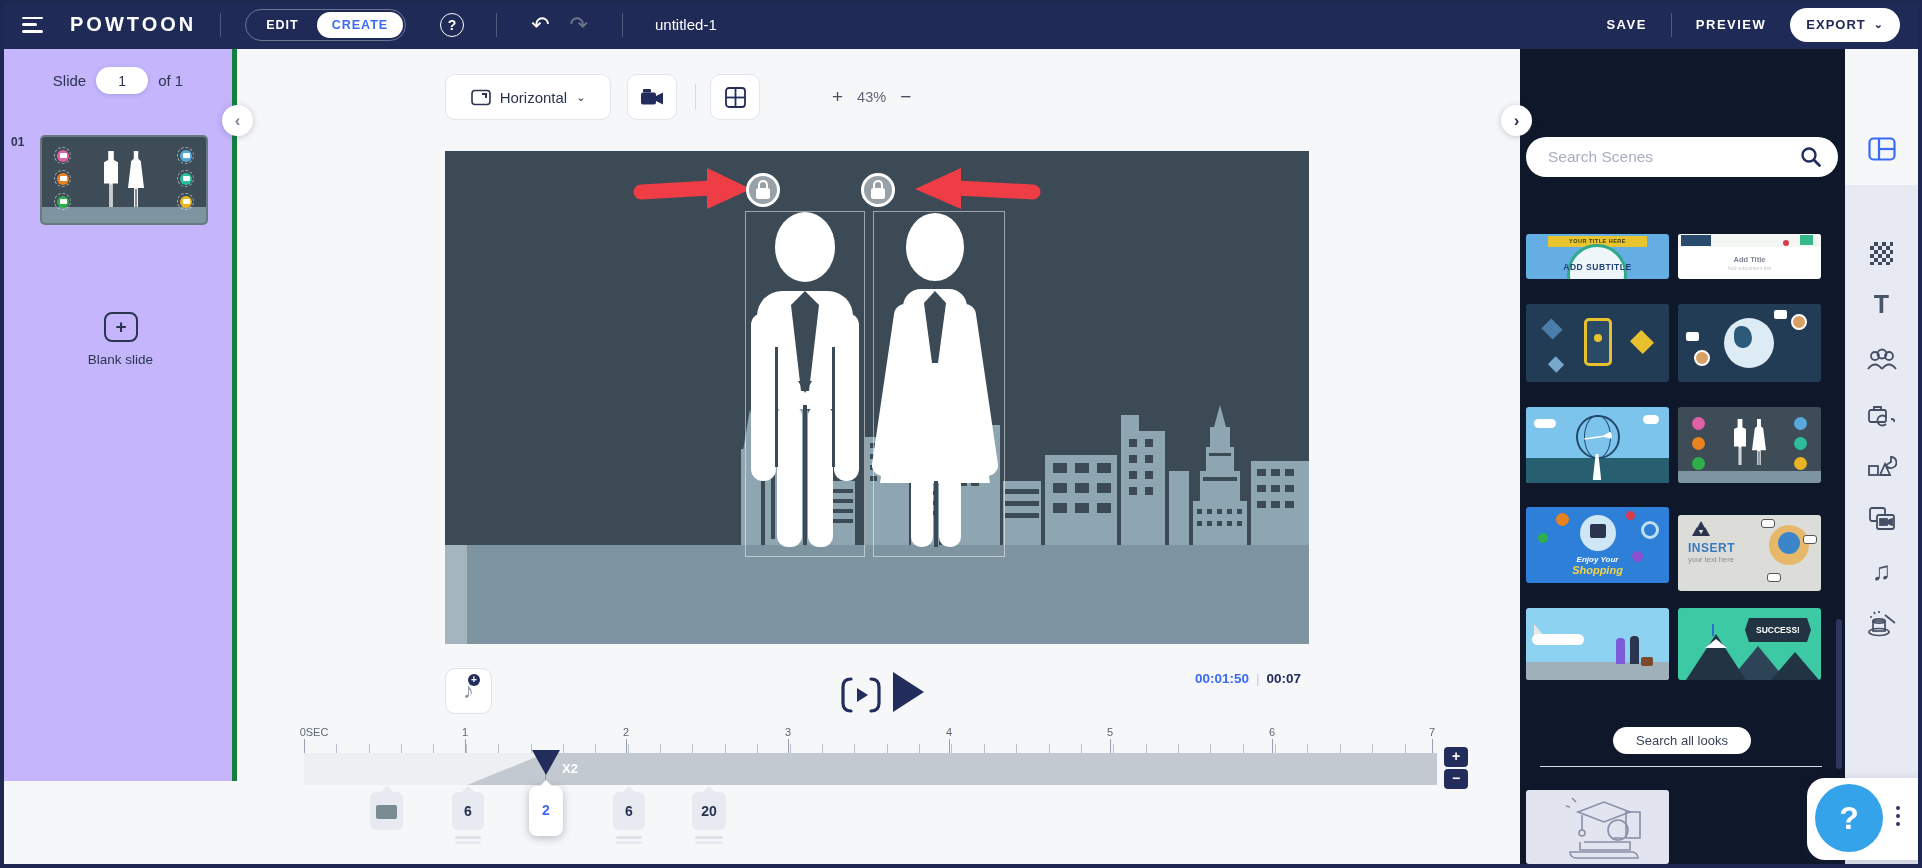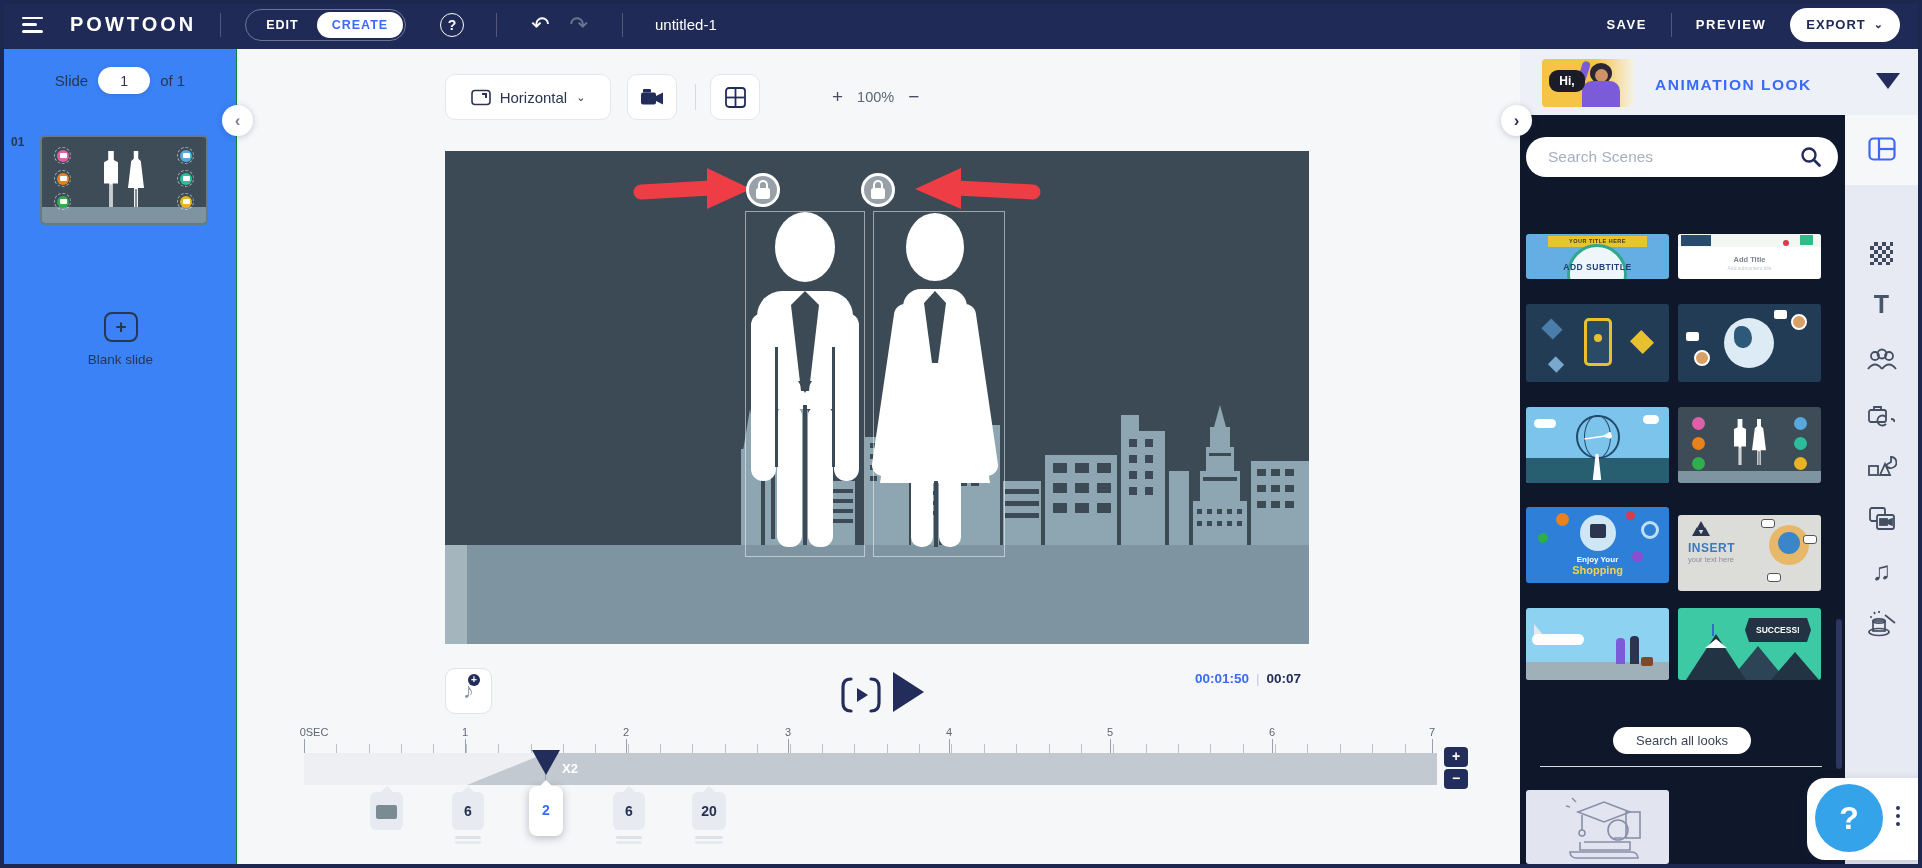--- a/index.html
+++ b/index.html
@@ -22,21 +22,21 @@
   .help-circ { width:24px; height:24px; border:1.8px solid #fff; border-radius:50%; color:#fff; font-size:14px; font-weight:bold; display:flex; align-items:center; justify-content:center; margin:0 8px; cursor:pointer; }
   .undo { color:#fff; font-size:22px; margin:0 10px; cursor:pointer; }
   .redo { color:rgba(255,255,255,.35); font-size:22px; margin:0 10px; cursor:pointer; }
   .doc-title { color:#fff; font-size:15px; margin-left:8px; }
   .nav-right { margin-left:auto; display:flex; align-items:center;justify-content:space-between; }
   .nav-link { color:#fff; font-weight:bold; font-size:13px; letter-spacing:1.5px; cursor:pointer; }
   .export-btn { background:#fff; color:#202a57; font-weight:bold; font-size:13px; letter-spacing:1px; border-radius:17px; height:34px; padding:0 16px; display:flex; align-items:center; gap:8px; cursor:pointer; }
   .export-caret { font-size:11px; }
 
   
-  .left-panel { position:absolute; left:4px; top:49px; width:233px; height:815px; background:#3b82f6; border-right:1px solid #15803d; z-index:5; }
+  .left-panel { position:absolute; left:4px; top:49px; width:233px; height:732px; background:#c4b5fd; border-right:5px solid #15803d; z-index:5; }
   .slide-row { position:absolute; left:0; top:18px; width:100%; display:flex; align-items:center; justify-content:center; gap:10px; color:#2b3550; font-size:15px; }
   .slide-num { width:52px; height:27px; background:#fff; border-radius:14px; box-shadow:0 1px 4px rgba(40,50,90,.18); display:flex; align-items:center; justify-content:center; font-size:14px; color:#2b3550; }
   .slide-index { position:absolute; left:7px; top:86px; color:#2b3550; font-weight:bold; font-size:12px; }
   .slide-thumb { position:absolute; left:36px; top:86px; width:168px; height:90px; background:#3d4c56; border:2px solid #677a7d; border-radius:5px; overflow:hidden; cursor:pointer; }
   .slide-thumb .ground { position:absolute; left:0; bottom:0; width:100%; height:16px; background:#7e95a1; }
   .dot { position:absolute; width:17px; height:17px; border-radius:50%; border:1.5px dashed rgba(255,255,255,.55); }
   .dot i { position:absolute; inset:1.5px; border-radius:50%; }
   .dot b { position:absolute; left:5px; top:5px; width:7px; height:5px; background:#fff; border-radius:1px; }
   .blank-btn { position:absolute; left:100px; top:263px; width:34px; height:30px; border:2px solid #2b3550; border-radius:8px; color:#2b3550; font-size:19px; font-weight:bold; display:flex; align-items:center; justify-content:center; cursor:pointer; }
   .blank-label { position:absolute; left:0; top:303px; width:233px; text-align:center; color:#2b3550; font-size:13.5px; }
@@ -132,21 +132,21 @@
   .t3l { background:#7cc4ec; } .t3l .sea { position:absolute; bottom:0; width:100%; height:25px; background:#275e70; }
   .t3l .globe { position:absolute; left:50px; top:8px; width:44px; height:44px; border-radius:50%; border:2.5px solid #22486a; }
   .t3l .glines { position:absolute; left:58px; top:8px; width:27px; height:44px; border-radius:50%; border:1.5px solid #22486a; }
   .t3l .plane { position:absolute; left:58px; top:26px; width:28px; height:8px; background:#fff; border-radius:4px; clip-path:polygon(0 40%,70% 40%,100% 0,100% 100%,70% 60%,0 60%); transform:rotate(-8deg); }
   .t3l .tower { position:absolute; left:64px; bottom:3px; width:14px; height:26px; background:#fff; clip-path:polygon(20% 100%,80% 100%,60% 0,40% 0); }
   .t3l .cl { position:absolute; width:22px; height:9px; background:#fff; border-radius:6px; }
   .t3r { background:#3d4c56; } .t3r .ground { position:absolute; bottom:0; width:100%; height:12px; background:#7e95a1; }
   .t3r .man { position:absolute; left:56px; top:12px; width:12px; height:46px; background:#fff; clip-path:polygon(30% 0,70% 0,70% 18%,100% 22%,100% 60%,62% 60%,62% 100%,52% 100%,52% 62%,48% 62%,48% 100%,38% 100%,38% 60%,0 60%,0 22%,30% 18%); }
   .t3r .woman { position:absolute; left:74px; top:12px; width:14px; height:46px; background:#fff; clip-path:polygon(36% 0,64% 0,64% 16%,80% 20%,100% 68%,62% 68%,62% 100%,54% 100%,54% 70%,46% 70%,46% 100%,38% 100%,38% 68%,0 68%,20% 20%,36% 16%); }
   .mdot { position:absolute; width:13px; height:13px; border-radius:50%; }
-  .t4l { background:#2d7fd8; }
+  .t4l { background:#2d7fd8;font-style:italic; }
   .t4l .cc { position:absolute; left:54px; top:8px; width:36px; height:36px; background:#cfe6f5; border-radius:50%; }
   .t4l .bag { position:absolute; left:64px; top:17px; width:16px; height:14px; background:#2b3550; border-radius:2px; }
   .t4l .d1{position:absolute;left:30px;top:6px;width:13px;height:13px;background:#e8821e;border-radius:50%;}
   .t4l .d2{position:absolute;left:12px;top:26px;width:10px;height:10px;background:#2fae4e;border-radius:50%;}
   .t4l .d3{position:absolute;right:34px;top:4px;width:9px;height:9px;background:#d83a4e;border-radius:50%;}
   .t4l .d4{position:absolute;right:10px;top:14px;width:18px;height:18px;border:3px solid #bfe0f2;border-radius:50%;}
   .t4l .d5{position:absolute;right:26px;top:44px;width:11px;height:11px;background:#8a4fd0;border-radius:50%;}
   .t4l .l1 { top:48px; color:#fff; font-size:8px; } .t4l .l2 { top:57px; color:#f2d44a; font-size:11px; }
   .t4r { background:#dcdcd8;margin-top:8px; }
   .t4r .lg { position:absolute; left:14px; top:12px; width:10px; height:9px; background:#2b3550; clip-path:polygon(50% 0,100% 100%,0 100%); }
@@ -277,21 +277,21 @@
   <div class="abs" style="left:695px;top:84px;width:1px;height:26px;background:#d6dae2"></div>
   <div class="tool-btn" style="left:710px;top:74px;width:50px;height:46px">
     <svg width="21" height="21" viewBox="0 0 21 21">
         <rect x="1" y="1" width="19" height="19" rx="3" fill="none" stroke="#232d5c" stroke-width="1.8"></rect>
         <line x1="10.5" y1="1" x2="10.5" y2="20" stroke="#232d5c" stroke-width="1.8"></line>
         <line x1="1" y1="10.5" x2="20" y2="10.5" stroke="#232d5c" stroke-width="1.8"></line>
       </svg>
   </div>
   <div class="zoom-ctrl" style="left:832px;top:86px">
     <span class="pm">+</span>
-    <span class="lvl">100%</span>
+    <span class="lvl">43%</span>
     <span class="pm">−</span>
   </div>
 
   <div class="canvas">
     <svg width="864" height="493" viewBox="0 0 864 493">
       <rect x="0" y="0" width="864" height="493" fill="#3b4a54"></rect>
       <rect x="0" y="394" width="864" height="99" fill="#7e95a1"></rect>
       <rect x="0" y="394" width="22" height="99" fill="rgba(255,255,255,0.30)"></rect>
 
       <g fill="#8ea6b1">
@@ -642,31 +642,20 @@
           <path d="M58,52 h46 v8 h-50 v-8"></path>
           <path d="M52,62 h54 a6,6 0 0 1 6,6 h-62 a6,6 0 0 1 -6,-6 h8"></path>
           <line x1="46" y1="8" x2="50" y2="12"></line>
             <line x1="40" y1="16" x2="44" y2="17"></line>
         </g>
       </svg>
     </div>
     <div class="scrollbar"></div>
   </div>
 
-  <div class="right-head">
-    <div class="avatar">
-      <div class="hair"></div>
-        <div class="face"></div>
-        <div class="body"></div>
-        <div class="arm"></div>
-      <div class="bub">Hi,</div>
-    </div>
-    <div class="rp-title">ANIMATION LOOK</div>
-    <div class="rp-caret"></div>
-  </div>
   <div class="collapse" style="left:1501px;top:105px;color:#2b3550">›</div>
 
   <div class="icon-strip">
     <div class="strip-active"></div>
     <div class="strip-item" style="top:8px">
       <svg width="28" height="24" viewBox="0 0 28 24">
           <rect x="1.5" y="1.5" width="25" height="21" rx="4" fill="none" stroke="#3b6af7" stroke-width="2.2"></rect>
           <line x1="11" y1="1.5" x2="11" y2="22.5" stroke="#3b6af7" stroke-width="2.2"></line>
           <line x1="11" y1="12" x2="26.5" y2="12" stroke="#3b6af7" stroke-width="2.2"></line>
         </svg>

